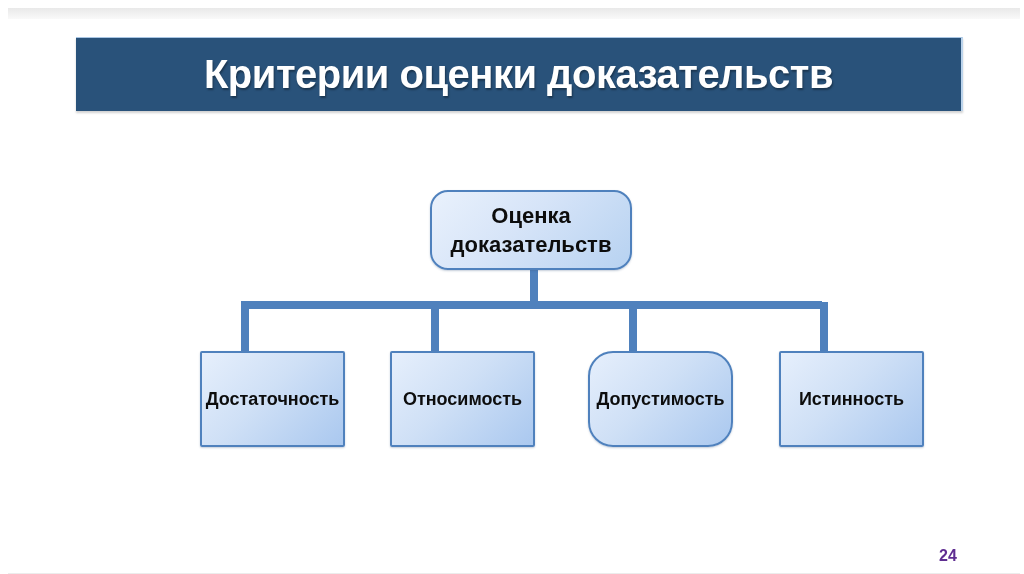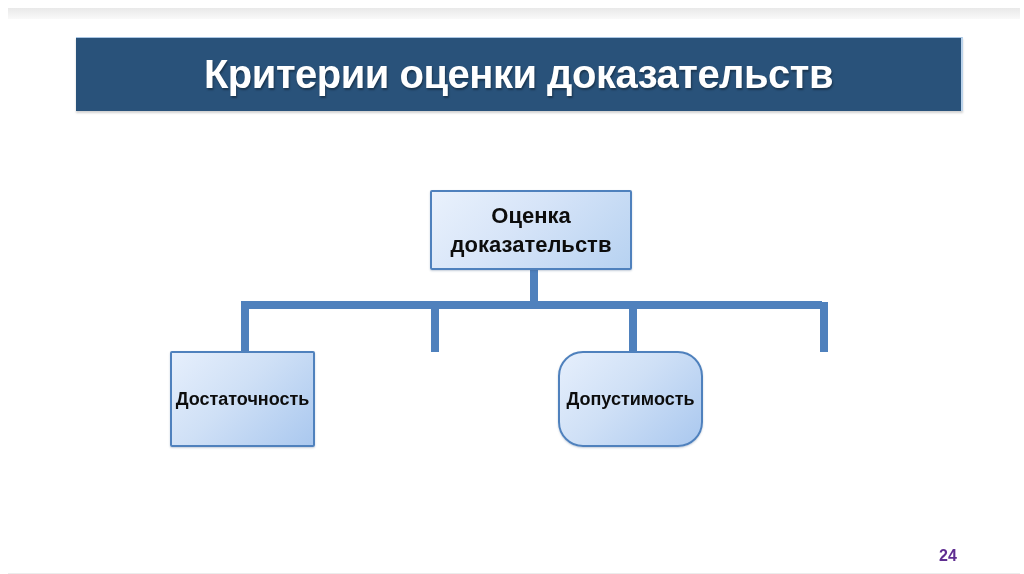--- a/index.html
+++ b/index.html
@@ -48,25 +48,27 @@
     display: flex; align-items: center; justify-content: center;
     text-align: center;
     color: #0d0d0d;
     font-weight: bold;
   }
   .node-root {
     left: 422px; top: 182px; width: 202px; height: 80px;
     font-size: 22px; line-height: 29px;
     padding: 0 8px;
     background: linear-gradient(135deg, #e9f1fc 0%, #d6e4f8 45%, #b7d2f1 100%);
+    border-radius: 18px;
   }
   .node-child {
     top: 343px; width: 145px; height: 96px;
     font-size: 18px; line-height: 20px;
     white-space: nowrap;
+    margin-left: 30px;
   }
   .node-child-1 { left: 162px; }
   .node-child-2 { left: 352px; }
   .node-child-3 { left: 550px; border-radius: 25px; }
   .node-child-4 { left: 741px; }
   
   .conn { position: absolute; background: #4f81bd; }
   .conn-stub  { left: 522px; top: 260px; width: 2px; height: 34px; }
   .conn-hline { left: 233px; top: 293px; width: 581px; height: 2px; }
   .conn-drop  { top: 294px; width: 2px; height: 50px; }
@@ -101,21 +103,27 @@
   <div class="conn conn-drop conn-drop-3"></div>
   <div class="conn conn-drop conn-drop-4"></div>
 
   <div class="node node-root">
     <span>Оценка доказательств</span>
   </div>
 
   <div class="node node-child node-child-1">
     <span>Достаточность</span>
   </div>
+  <div class="node node-child node-child-2">
+    <span>Относимость</span>
+  </div>
   <div class="node node-child node-child-3">
     <span>Допустимость</span>
+  </div>
+  <div class="node node-child node-child-4">
+    <span>Истинность</span>
   </div>
 
   <div class="page-number">24</div>
 
   <div class="edge-bottom"></div>
 
 </div>
 
 </body></html>

